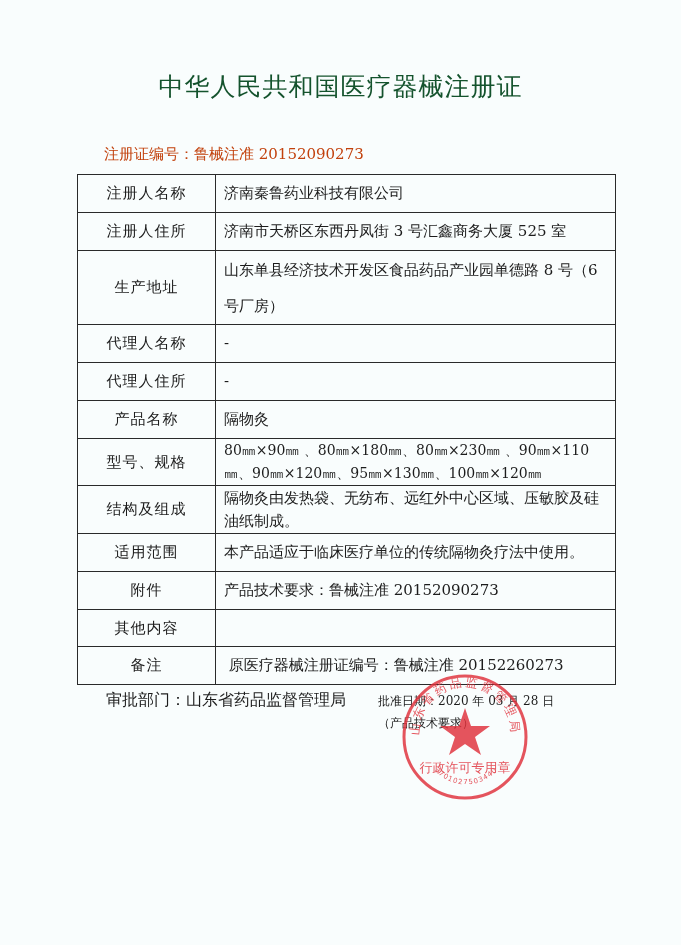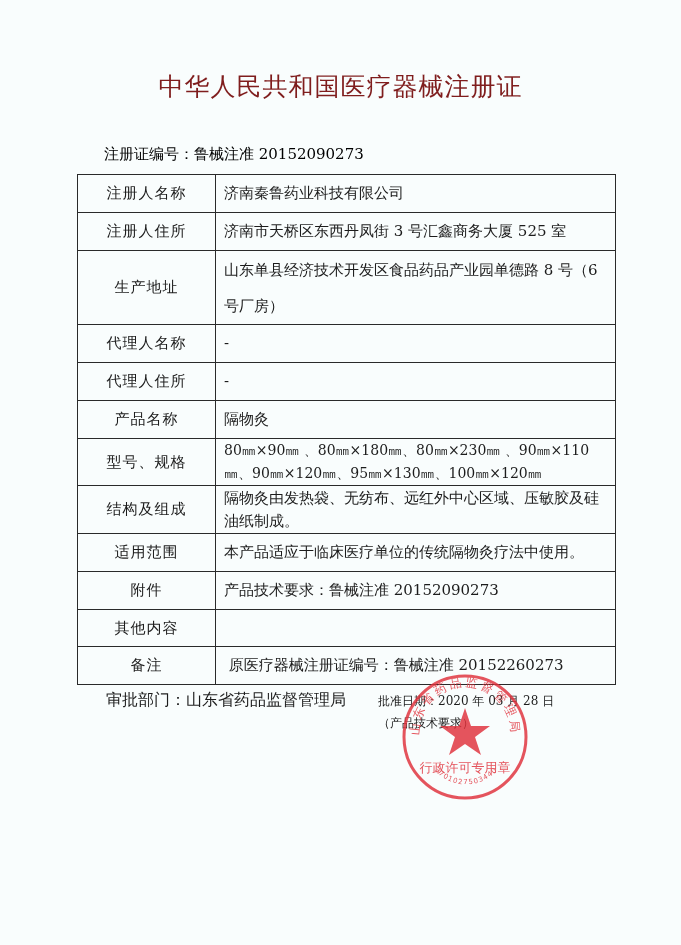--- a/index.html
+++ b/index.html
@@ -18,28 +18,28 @@
     .title {
       position: absolute;
       left: 0;
       top: 70px;
       width: 681px;
       text-align: center;
       font-size: 25px;
       letter-spacing: 1px;
       font-family: "DejaVu Sans", "Liberation Sans", sans-serif;
       font-weight: normal;
-      color: #7f1d1d;
+      color: #14532d;
     }
     .reg-line {
       position: absolute;
       left: 104px;
       top: 145px;
       font-size: 15px;
-      color: #000000;
+      color: #c2410c;
     }
     .cert-table {
       position: absolute;
       left: 77px;
       top: 174px;
       width: 539px;
       border-collapse: collapse;
       font-size: 15px;
       padding-left: 29px;
     }

